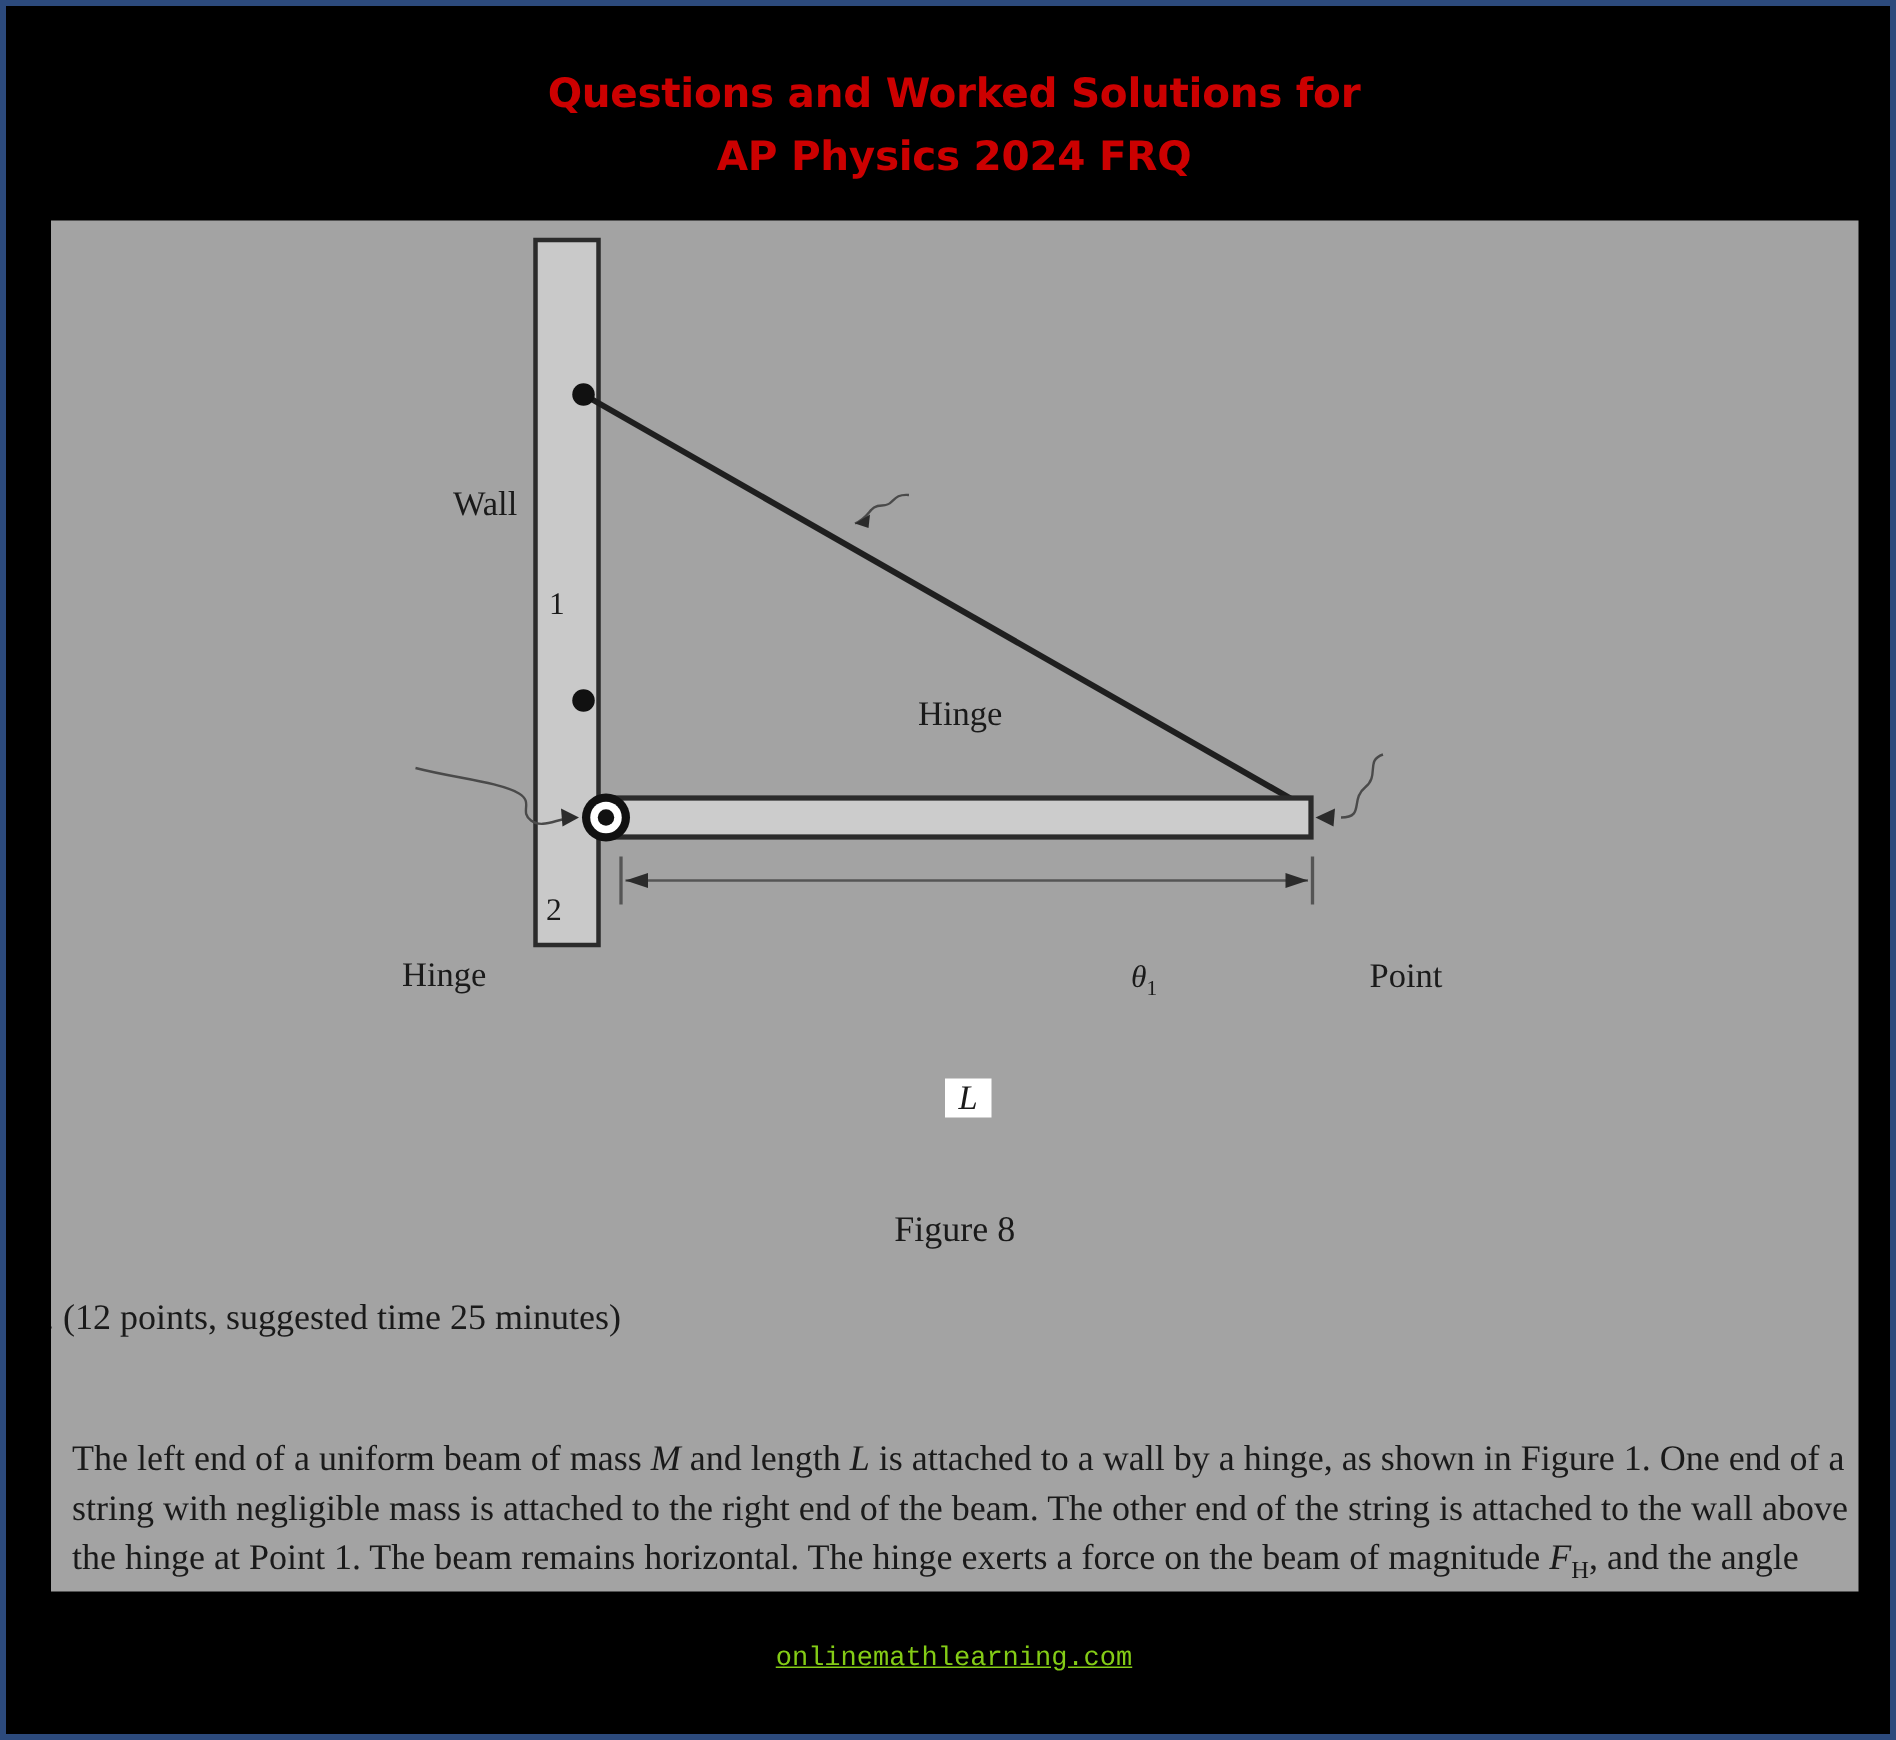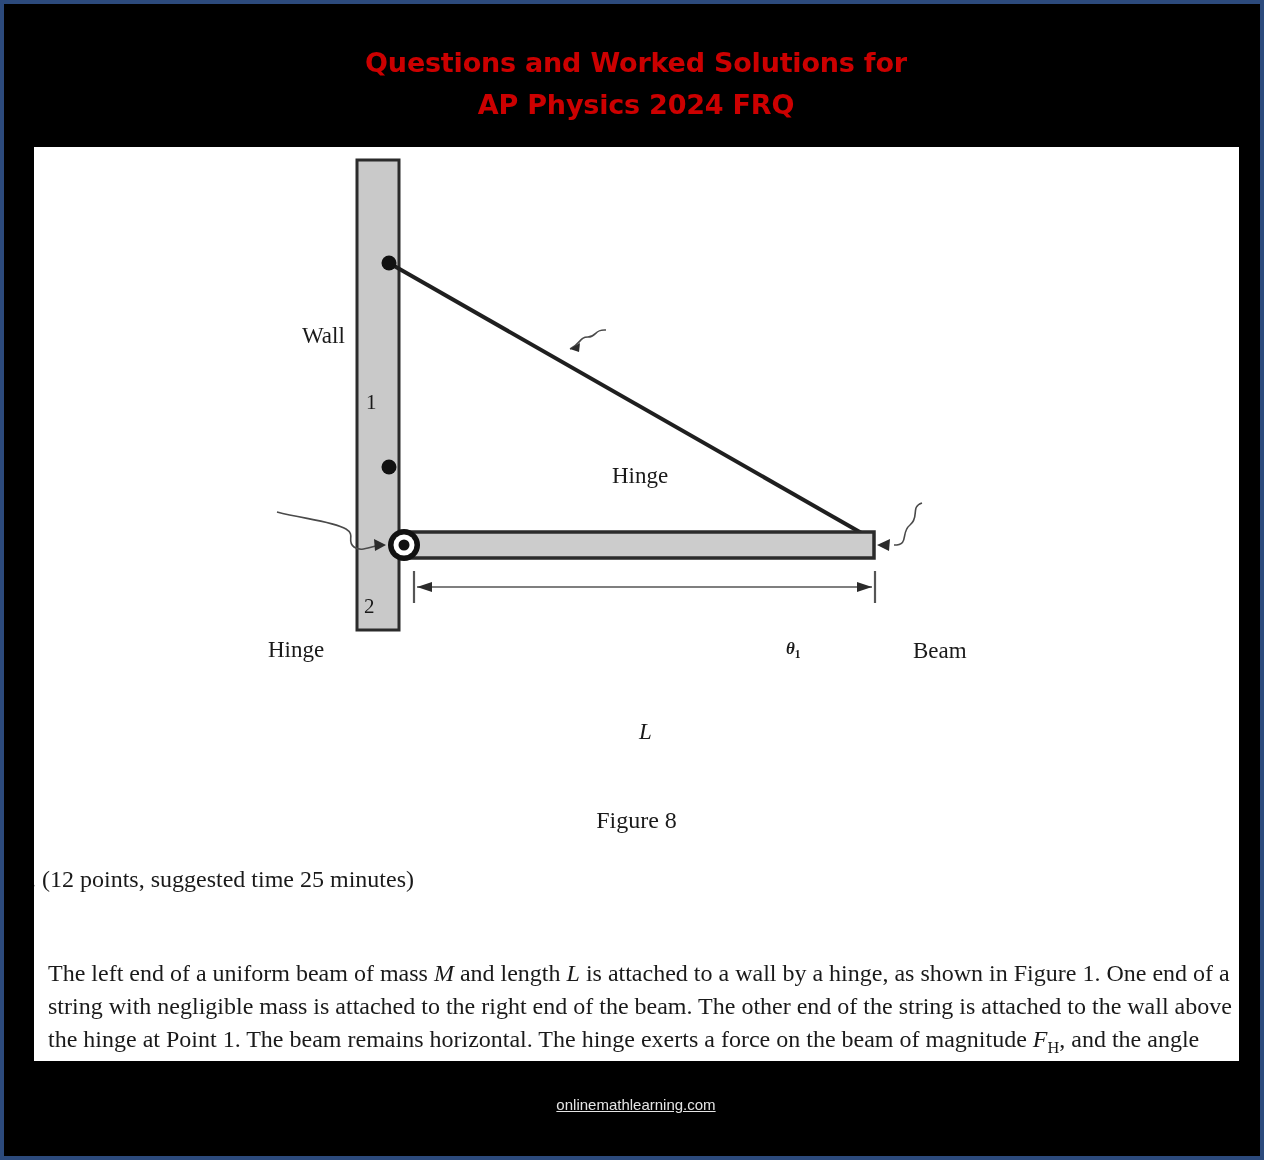--- a/index.html
+++ b/index.html
@@ -37,21 +37,21 @@
   }
   #title-block .title-line { display: block; }
 
   
   #doc-panel {
     position: absolute;
     left: 30px;
     top: 143px;
     width: 1205px;
     height: 914px;
-    background: #ffffff;
+    background: #a3a3a3;
     overflow: hidden;
   }
 
   
   #figure-area {
     position: absolute;
     left: 0;
     top: 0;
     width: 1205px;
     height: 560px;
@@ -66,21 +66,21 @@
     white-space: nowrap;
   }
   .fig-italic { font-style: italic; }
 
   #label-wall   { left: 268px; top: 176px; }
   #label-string { left: 578px; top: 316px; }
   #label-hinge  { left: 234px; top: 490px; text-align: right; }
   #label-beam   { left: 879px; top: 491px; }
   #label-point1 { left: 332px; top: 243px; font-size: 21px; }
   #label-point2 { left: 330px; top: 447px; font-size: 21px; }
-  #label-theta  { left: 752px; top: 492px; font-size: 17px; font-weight: bold; }
+  #label-theta  { left: 720px; top: 492px; font-size: 21px; }
   #label-ell    { left: 596px; top: 572px; font-size: 23px; background:#fff; padding:0 9px;}
 
   #figure-caption {
     position: absolute;
     left: 0;
     top: 660px;
     width: 1205px;
     text-align: center;
     font-size: 24px;
     color: #1a1a1a;
@@ -118,23 +118,23 @@
 
   
   #footer {
     position: absolute;
     left: 0;
     top: 1092px;
     width: 1264px;
     text-align: center;
   }
   #footer-link {
-    font-family: Liberation Sans, sans-serif;
-    font-size: 15px;
-    color: #e5e5e5;
+    font-family: Liberation Mono, monospace;
+    font-size: 18px;
+    color: #84cc16;
     text-decoration: underline;
     cursor: pointer;
   }
 </style>
 </head>
 <body>
 
 <div id="page">
 
   <div id="title-block">
@@ -174,21 +174,21 @@
         <line x1="380" y1="424" x2="380" y2="456" stroke="#555555" stroke-width="2.2"></line>
         <line x1="841" y1="424" x2="841" y2="456" stroke="#555555" stroke-width="2.2"></line>
         <line x1="383" y1="440" x2="838" y2="440" stroke="#555555" stroke-width="1.6"></line>
         <polygon points="383,440 398,435 398,445" fill="#2b2b2b"></polygon>
         <polygon points="838,440 823,435 823,445" fill="#2b2b2b"></polygon>
       </svg>
 
       <div class="fig-label" id="label-wall">Wall</div>
       <div class="fig-label" id="label-string">Hinge</div>
       <div class="fig-label" id="label-hinge">Hinge</div>
-      <div class="fig-label" id="label-beam">Beam</div>
+      <div class="fig-label" id="label-beam">Point</div>
       <div class="fig-label" id="label-point1">1</div>
       <div class="fig-label" id="label-point2">2</div>
       <div class="fig-label" id="label-theta"><span class="fig-italic">θ</span><sub>1</sub></div>
       <div class="fig-label fig-italic" id="label-ell">L</div>
 
       <div id="figure-caption">Figure 8</div>
     </div>
 
     <div id="body-text">
 

